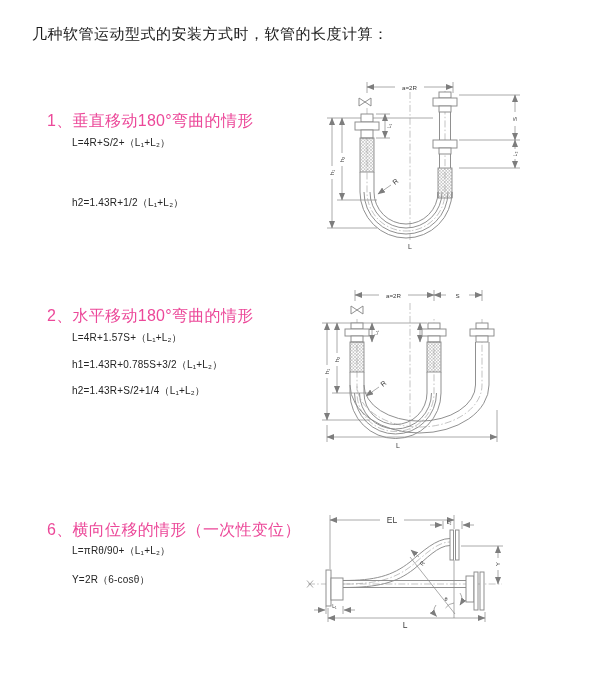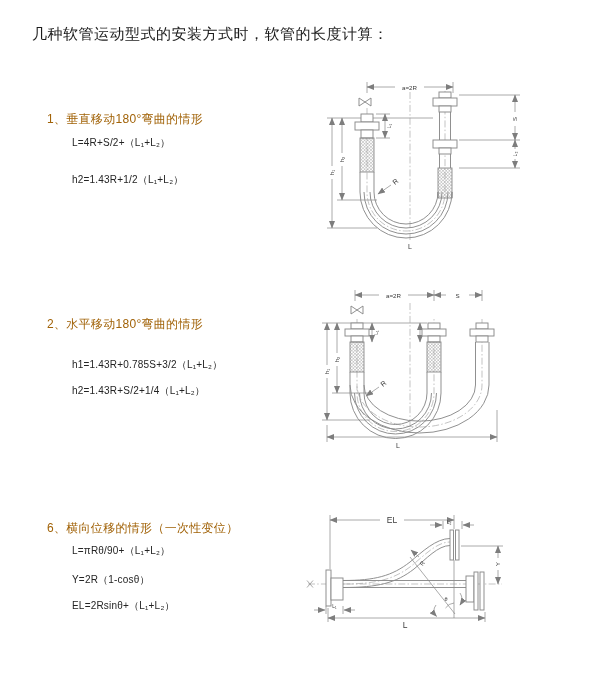--- a/index.html
+++ b/index.html
@@ -1,48 +1,48 @@
 <!DOCTYPE html>
 <html><head>
 <meta charset="utf-8">
 <style>
   html,body{margin:0;padding:0;background:#fff;}
   .page{position:relative;width:600px;height:675px;background:#ffffff;overflow:hidden;
         font-family:"Liberation Sans",sans-serif;color:#202020;}
   .tline{position:absolute;white-space:nowrap;}
   .title{left:32px;top:25px;font-size:15px;letter-spacing:.5px;color:#1b1b1b;}
-  .head{font-size:12px;color:#a16207;letter-spacing:.3px;}
+  .head{font-size:16px;color:#ec4899;letter-spacing:.3px;}
   .formula{font-size:10px;color:#242424;letter-spacing:.2px;}
   svg.diag{position:absolute;}
   svg .dl{stroke:#7d7d7d;stroke-width:.65;fill:none;}
   svg .ol{stroke:#8a8a8a;stroke-width:.95;fill:none;}
   svg .fl{fill:#ffffff;stroke:#8a8a8a;stroke-width:.95;}
   svg .br{fill:url(#braid);stroke:#8a8a8a;stroke-width:.9;}
   svg .cl{stroke:#9a9a9a;stroke-width:.6;fill:none;stroke-dasharray:7 2.2 1.5 2.2;}
   svg text{font-family:"Liberation Sans",sans-serif;fill:#3a3a3a;}
 </style>
 </head>
 <body>
 
 <div class="page">
 
   <div class="tline title">几种软管运动型式的安装方式时，软管的长度计算：</div>
 
   <div class="tline head" style="left:47px;top:111px">1、垂直移动180°弯曲的情形</div>
   <div class="tline formula" style="left:72px;top:136px">L=4R+S/2+（L₁+L₂）</div>
-  <div class="tline formula" style="left:72px;top:173px">h2=1.43R+1/2（L₁+L₂）</div>
-
-  <div class="tline head" style="left:47px;top:316px">2、水平移动180°弯曲的情形</div>
+  <div class="tline formula" style="left:72px;top:196px">h2=1.43R+1/2（L₁+L₂）</div>
+
+  <div class="tline head" style="left:47px;top:306px">2、水平移动180°弯曲的情形</div>
+  <div class="tline formula" style="left:72px;top:331px">L=4R+1.57S+（L₁+L₂）</div>
   <div class="tline formula" style="left:72px;top:358px">h1=1.43R+0.785S+3/2（L₁+L₂）</div>
   <div class="tline formula" style="left:72px;top:384px">h2=1.43R+S/2+1/4（L₁+L₂）</div>
 
   <div class="tline head" style="left:47px;top:520px">6、横向位移的情形（一次性变位）</div>
   <div class="tline formula" style="left:72px;top:544px">L=πRθ/90+（L₁+L₂）</div>
-  <div class="tline formula" style="left:72px;top:573px">Y=2R（1-cosθ）</div>
-  <div class="tline formula" style="left:72px;top:599px">EL=2Rsinθ+（L₁+L₂）</div>
+  <div class="tline formula" style="left:72px;top:573px">Y=2R（6-cosθ）</div>
 
   <svg class="diag" style="left:315px;top:78px" width="230" height="180" viewBox="0 0 230 180">
     <defs>
       <marker id="arr" markerWidth="8" markerHeight="6" refX="7" refY="3" orient="auto-start-reverse" markerUnits="userSpaceOnUse">
         <path d="M0,0L7.5,3L0,6Z" fill="#7d7d7d"></path>
       </marker>
       <pattern id="braid" width="3.2" height="3.2" patternUnits="userSpaceOnUse">
         <path d="M0,3.2L3.2,0M0,0L3.2,3.2" stroke="#9c9c9c" stroke-width="0.45" fill="none"></path>
       </pattern>
     </defs>

